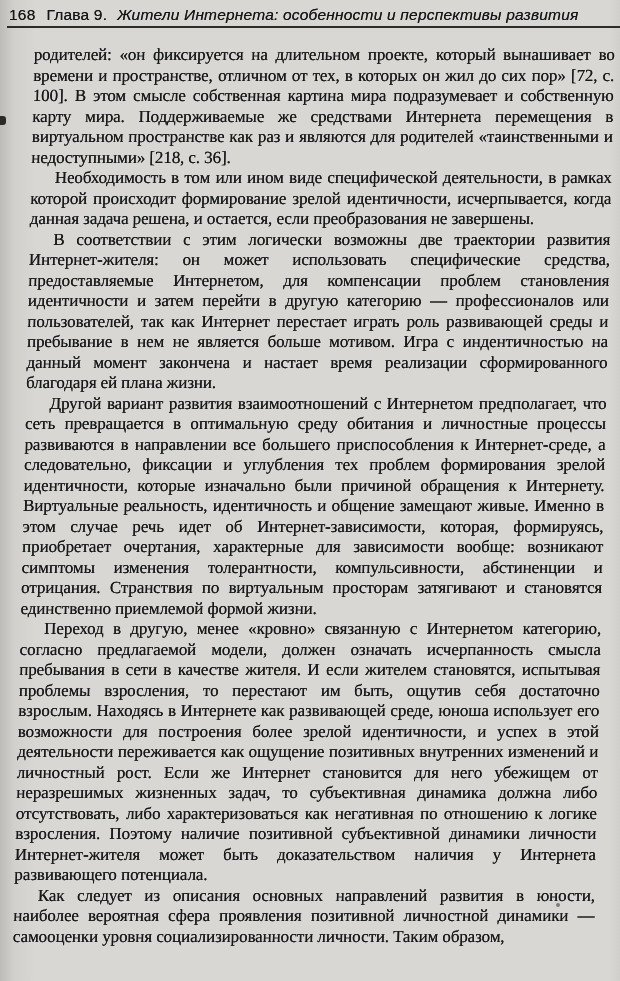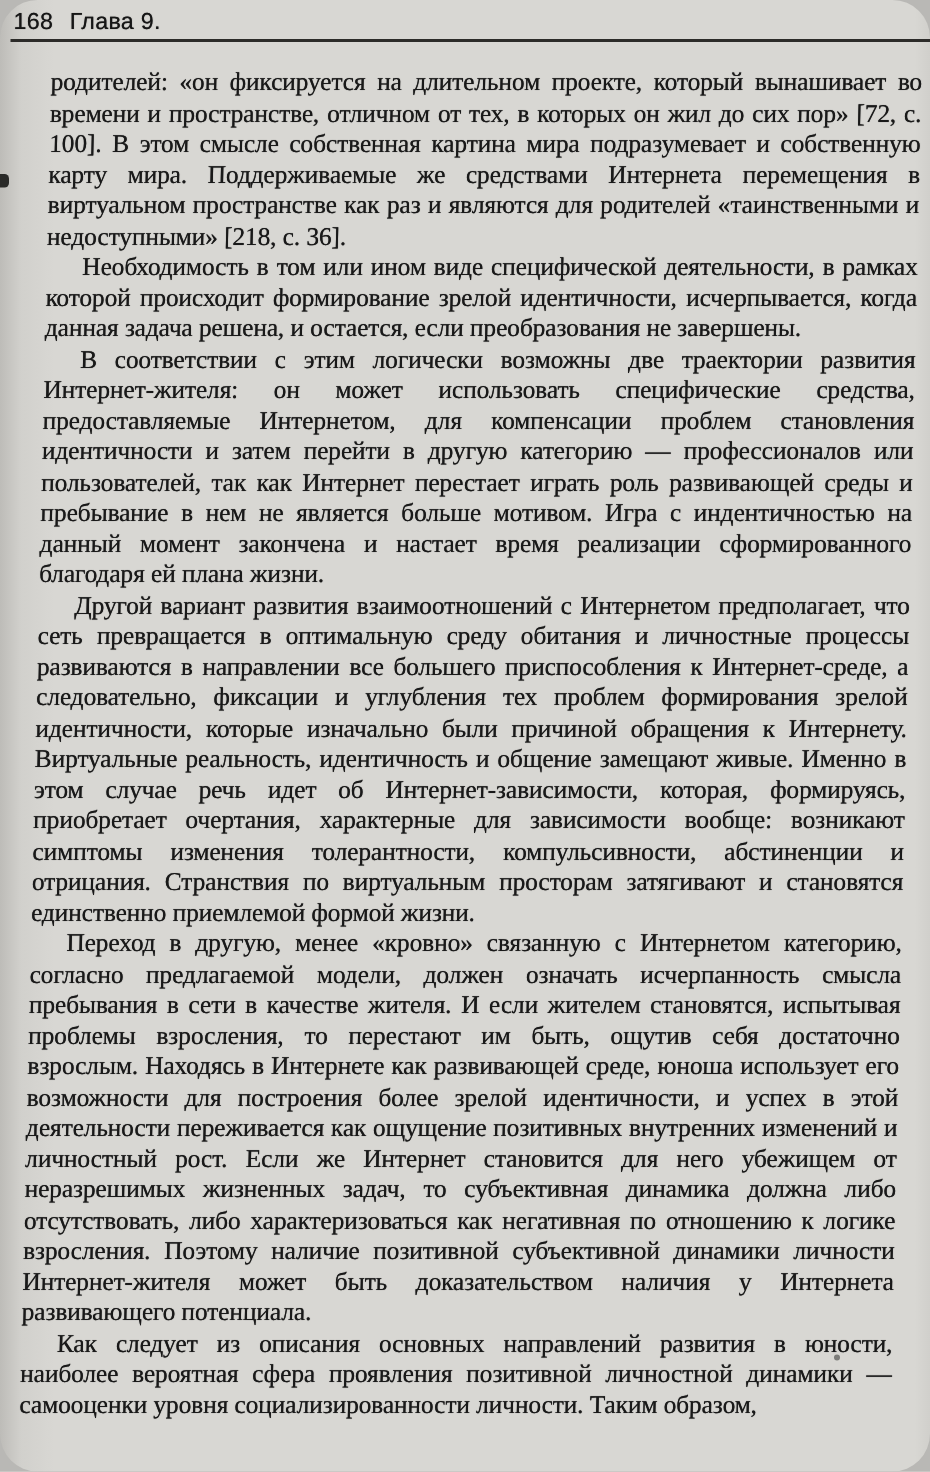--- a/index.html
+++ b/index.html
@@ -10,21 +10,20 @@
   }
   .page {
     position: relative;
     width: 620px; height: 981px;
     overflow: hidden;
     background:
       linear-gradient(to right, rgba(120,118,114,0.28) 0px, rgba(120,118,114,0.07) 14px, rgba(0,0,0,0) 36px),
       linear-gradient(to left, rgba(140,138,134,0.10) 0px, rgba(0,0,0,0) 10px),
       #d8d7d3;
     color: #1a1a1a;
-    border-radius: 25px;
   }
   
   .running-head {
     position: absolute;
     top: 6px; left: 9px; right: 4px;
     display: flex;
     align-items: baseline;
     font-family: "Liberation Sans", sans-serif;
     font-size: 15.5px;
     letter-spacing: 0.2px;
@@ -78,20 +77,21 @@
   }
 </style>
 </head>
 <body>
 
 <div class="page">
 
   <div class="running-head">
     <span class="page-number">168</span>
     <span class="chapter-label">Глава 9.</span>
+    <span class="chapter-title">Жители Интернета: особенности и перспективы развития</span>
   </div>
 
   <div class="head-rule"></div>
 
   <div class="text-block">
     <p class="continuation">родителей: «он фиксируется на длительном проекте, который вынашивает во времени и пространстве, отличном от тех, в которых он жил до сих пор» [72, с. 100]. В этом смысле собственная картина мира подразумевает и собственную карту мира. Поддерживаемые же средствами Интернета перемещения в виртуальном пространстве как раз и являются для родителей «таинственными и недоступными» [218, с. 36].</p>
     <p>Необходимость в том или ином виде специфической деятельности, в рамках которой происходит формирование зрелой идентичности, исчерпывается, когда данная задача решена, и остается, если преобразования не завершены.</p>
     <p>В соответствии с этим логически возможны две траектории развития Интернет-жителя: он может использовать специфические средства, предоставляемые Интернетом, для компенсации проблем становления идентичности и затем перейти в другую категорию — профессионалов или пользователей, так как Интернет перестает играть роль развивающей среды и пребывание в нем не является больше мотивом. Игра с индентичностью на данный момент закончена и настает время реализации сформированного благодаря ей плана жизни.</p>
     <p>Другой вариант развития взаимоотношений с Интернетом предполагает, что сеть превращается в оптимальную среду обитания и личностные процессы развиваются в направлении все большего приспособления к Интернет-среде, а следовательно, фиксации и углубления тех проблем формирования зрелой идентичности, которые изначально были причиной обращения к Интернету. Виртуальные реальность, идентичность и общение замещают живые. Именно в этом случае речь идет об Интернет-зависимости, которая, формируясь, приобретает очертания, характерные для зависимости вообще: возникают симптомы изменения толерантности, компульсивности, абстиненции и отрицания. Странствия по виртуальным просторам затягивают и становятся единственно приемлемой формой жизни.</p>
     <p>Переход в другую, менее «кровно» связанную с Интернетом категорию, согласно предлагаемой модели, должен означать исчерпанность смысла пребывания в сети в качестве жителя. И если жителем становятся, испытывая проблемы взросления, то перестают им быть, ощутив себя достаточно взрослым. Находясь в Интернете как развивающей среде, юноша использует его возможности для построения более зрелой идентичности, и успех в этой деятельности переживается как ощущение позитивных внутренних изменений и личностный рост. Если же Интернет становится для него убежищем от неразрешимых жизненных задач, то субъективная динамика должна либо отсутствовать, либо характеризоваться как негативная по отношению к логике взросления. Поэтому наличие позитивной субъективной динамики личности Интернет-жителя может быть доказательством наличия у Интернета развивающего потенциала.</p>

